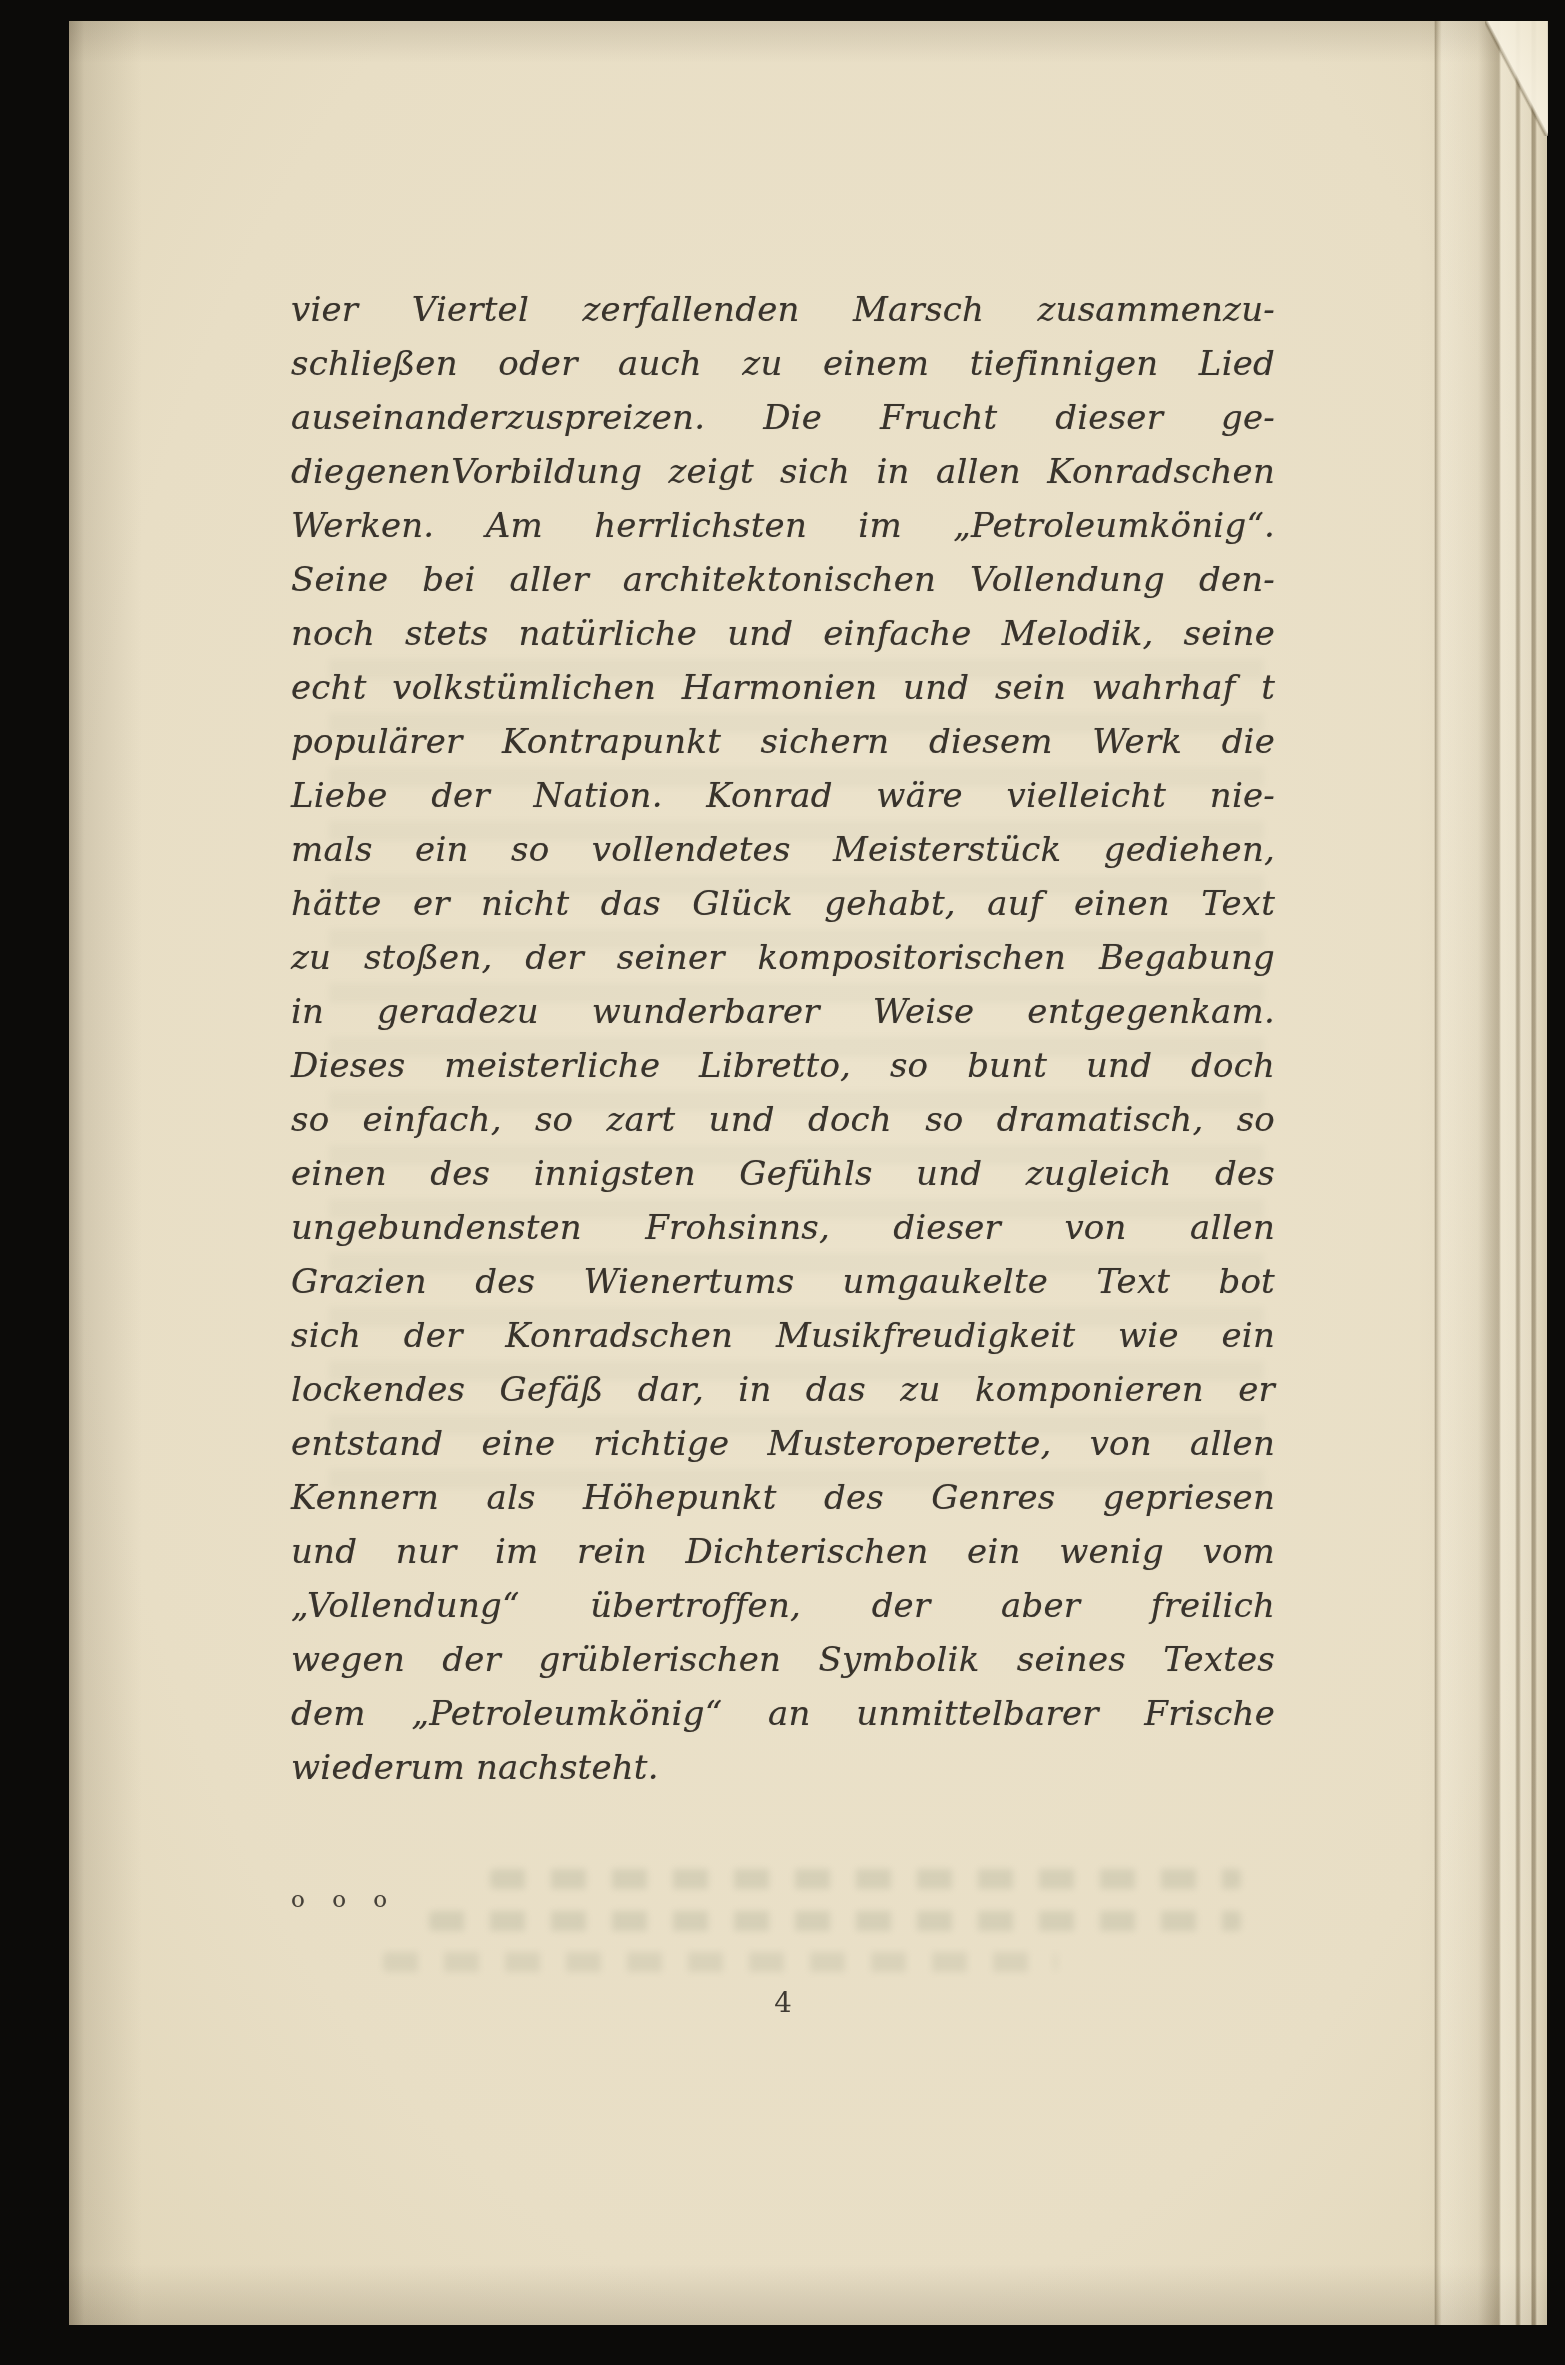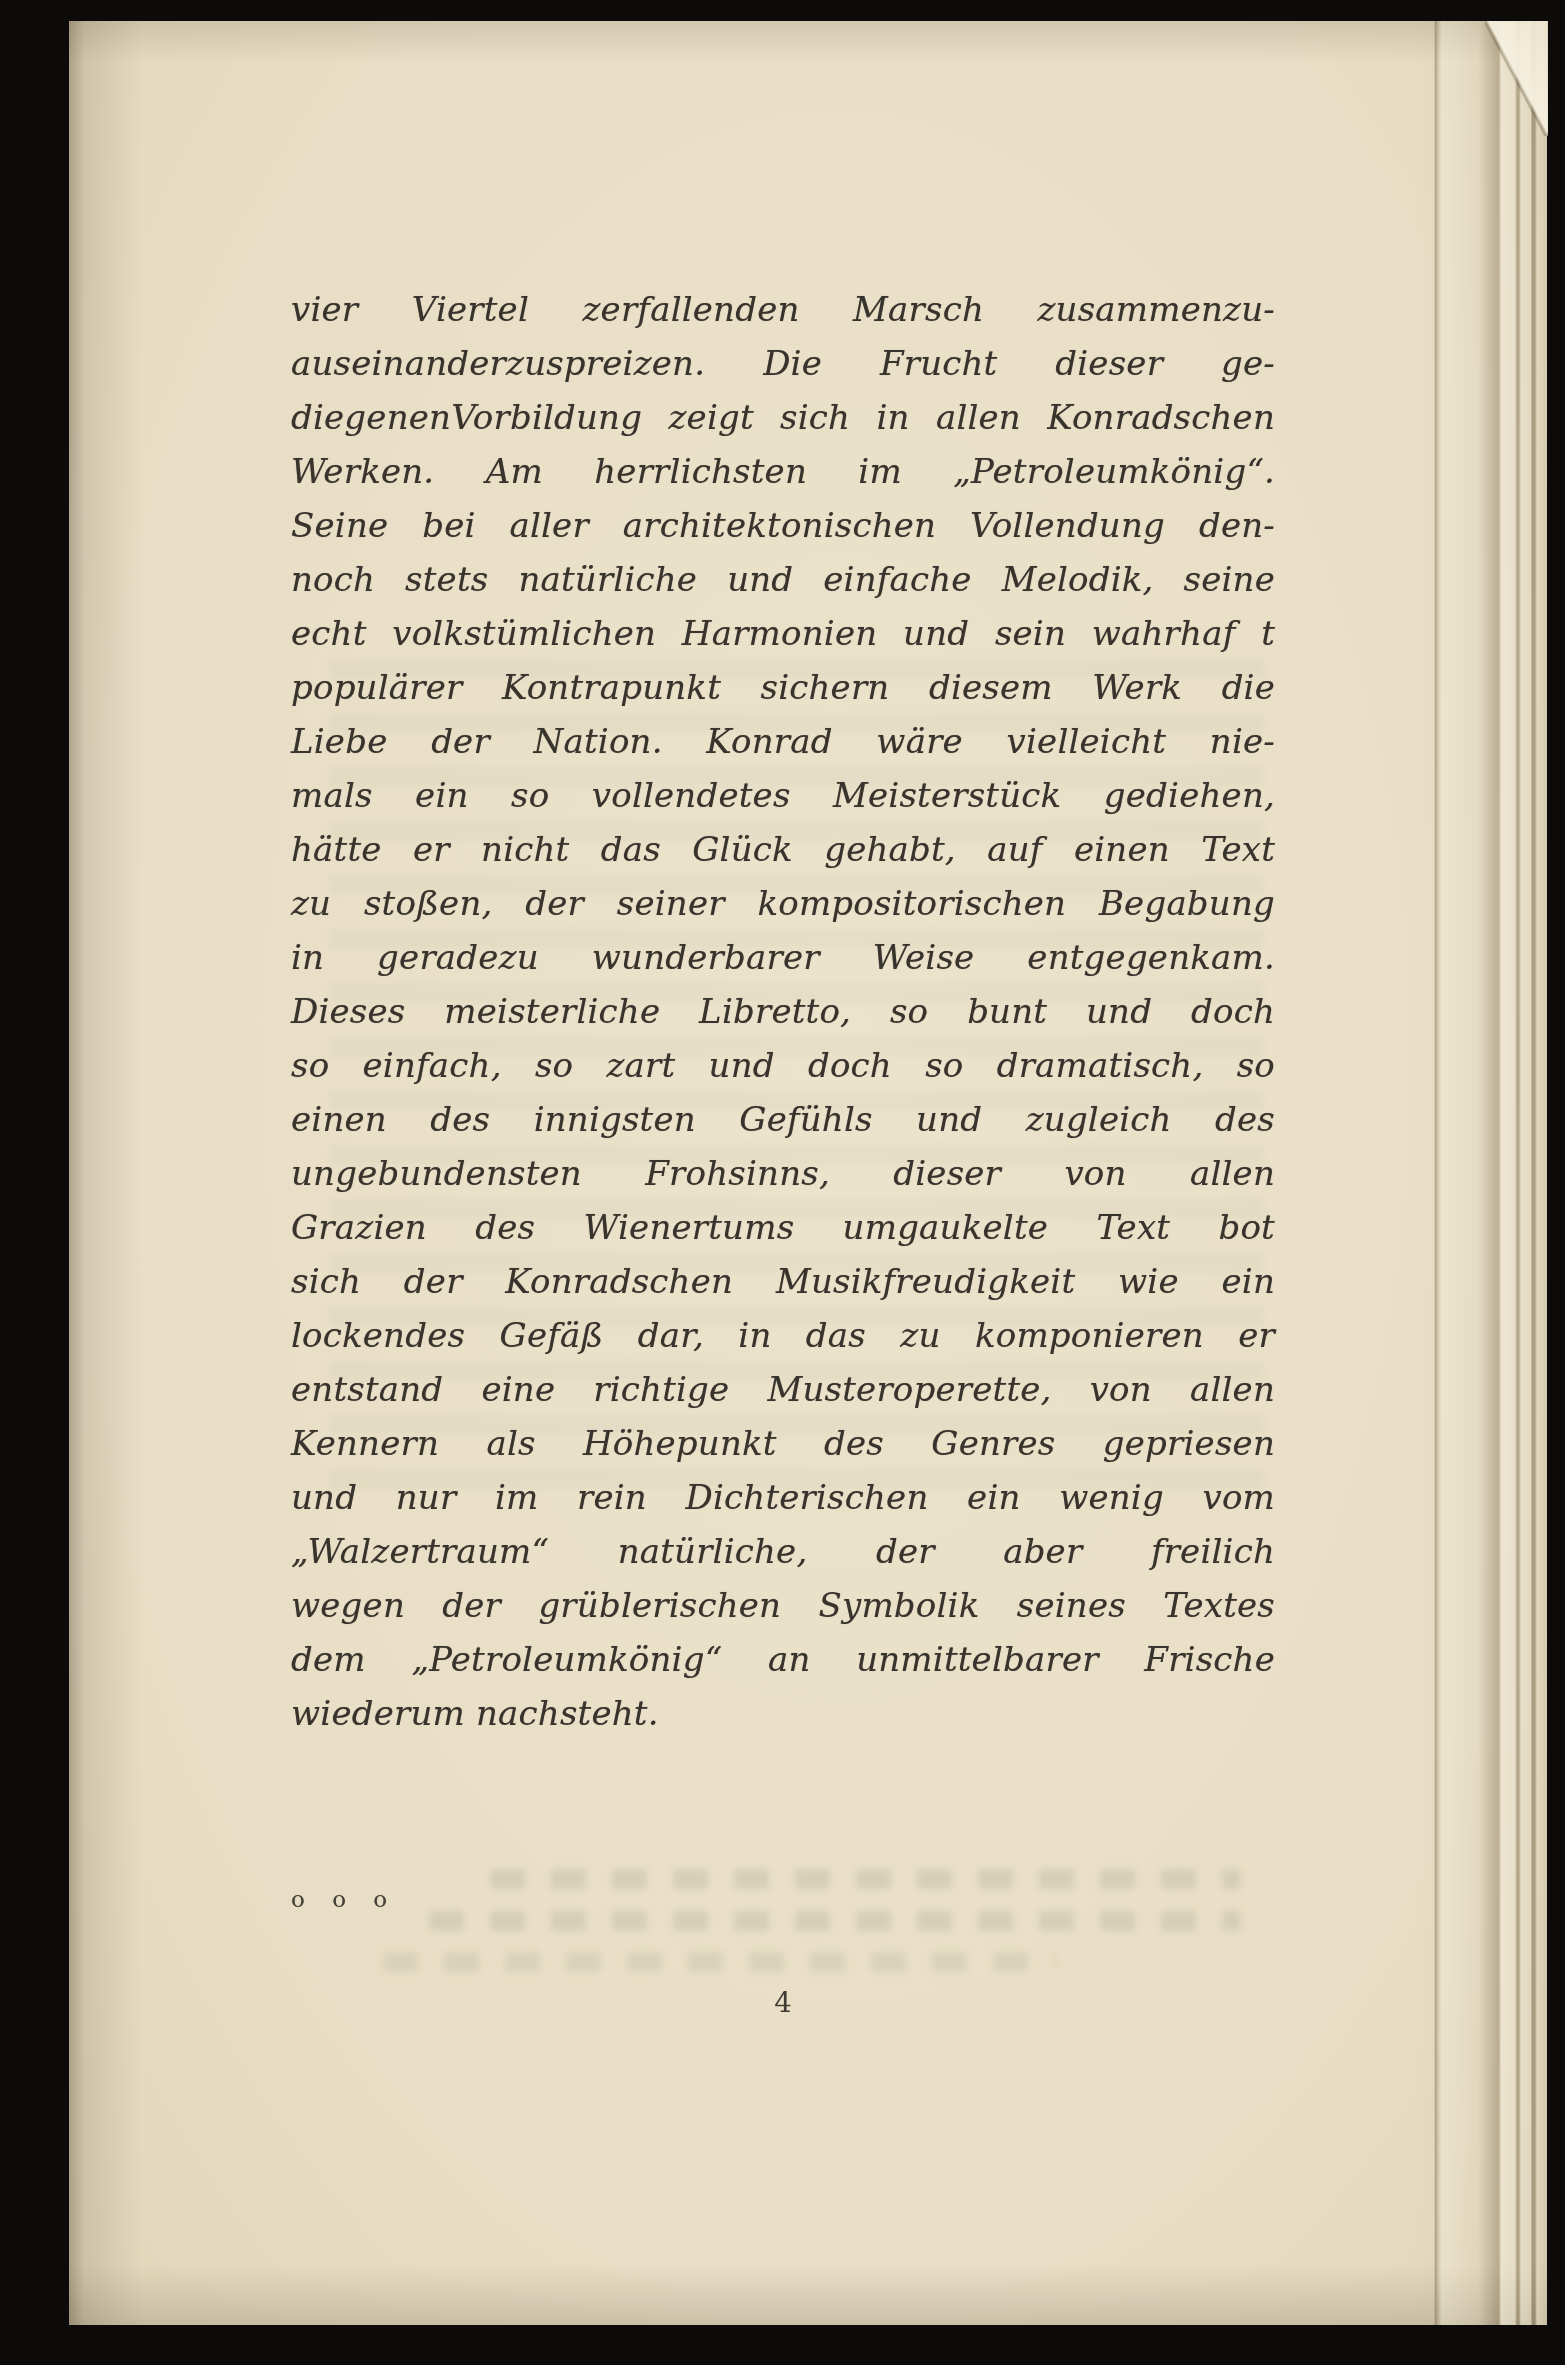--- a/index.html
+++ b/index.html
@@ -73,20 +73,21 @@
 <body>
 
 <div class="paper"></div>
 <div class="page-edges"></div>
 <div class="corner-fold"></div>
 
 <div class="smudge-field"></div>
 
 <div class="text-block">
     <div class="text-line">vier Viertel zerfallenden Marsch zusammenzu-</div>
+    <div class="text-line">schließen oder auch zu einem tiefinnigen Lied</div>
     <div class="text-line">auseinanderzuspreizen. Die Frucht dieser ge-</div>
     <div class="text-line">diegenenVorbildung zeigt sich in allen Konradschen</div>
     <div class="text-line">Werken. Am herrlichsten im „Petroleumkönig“.</div>
     <div class="text-line">Seine bei aller architektonischen Vollendung den-</div>
     <div class="text-line">noch stets natürliche und einfache Melodik, seine</div>
     <div class="text-line">echt volkstümlichen Harmonien und sein wahrhaf t</div>
     <div class="text-line">populärer Kontrapunkt sichern diesem Werk die</div>
     <div class="text-line">Liebe der Nation. Konrad wäre vielleicht nie-</div>
     <div class="text-line">mals ein so vollendetes Meisterstück gediehen,</div>
     <div class="text-line">hätte er nicht das Glück gehabt, auf einen Text</div>
@@ -95,21 +96,21 @@
     <div class="text-line">Dieses meisterliche Libretto, so bunt und doch</div>
     <div class="text-line">so einfach, so zart und doch so dramatisch, so</div>
     <div class="text-line">einen des innigsten Gefühls und zugleich des</div>
     <div class="text-line">ungebundensten Frohsinns, dieser von allen</div>
     <div class="text-line">Grazien des Wienertums umgaukelte Text bot</div>
     <div class="text-line">sich der Konradschen Musikfreudigkeit wie ein</div>
     <div class="text-line">lockendes Gefäß dar, in das zu komponieren er</div>
     <div class="text-line">entstand eine richtige Musteroperette, von allen</div>
     <div class="text-line">Kennern als Höhepunkt des Genres gepriesen</div>
     <div class="text-line">und nur im rein Dichterischen ein wenig vom</div>
-    <div class="text-line">„Walzertraum“ natürliche, der aber freilich</div>
+    <div class="text-line">„Vollendung“ übertroffen, der aber freilich</div>
     <div class="text-line">wegen der grüblerischen Symbolik seines Textes</div>
     <div class="text-line">dem „Petroleumkönig“ an unmittelbarer Frische</div>
     <div class="text-line">wiederum nachsteht.</div>
   </div>
 
 <div class="smudge smudge-1"></div>
 <div class="smudge smudge-2"></div>
 <div class="smudge smudge-3"></div>
 
 <div class="ornament">o o o</div>

